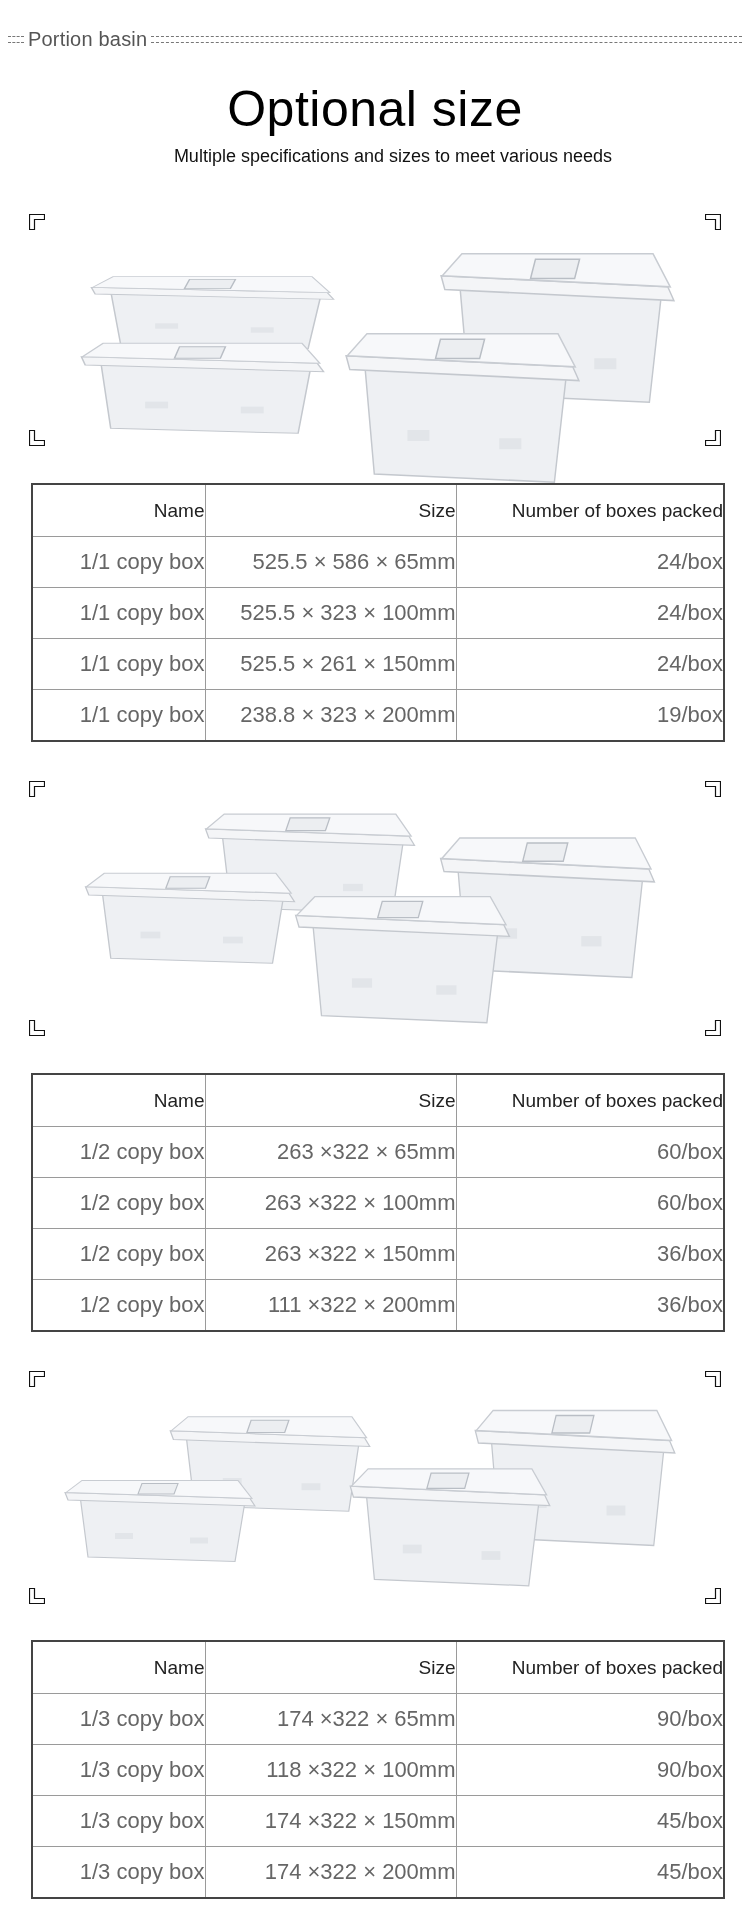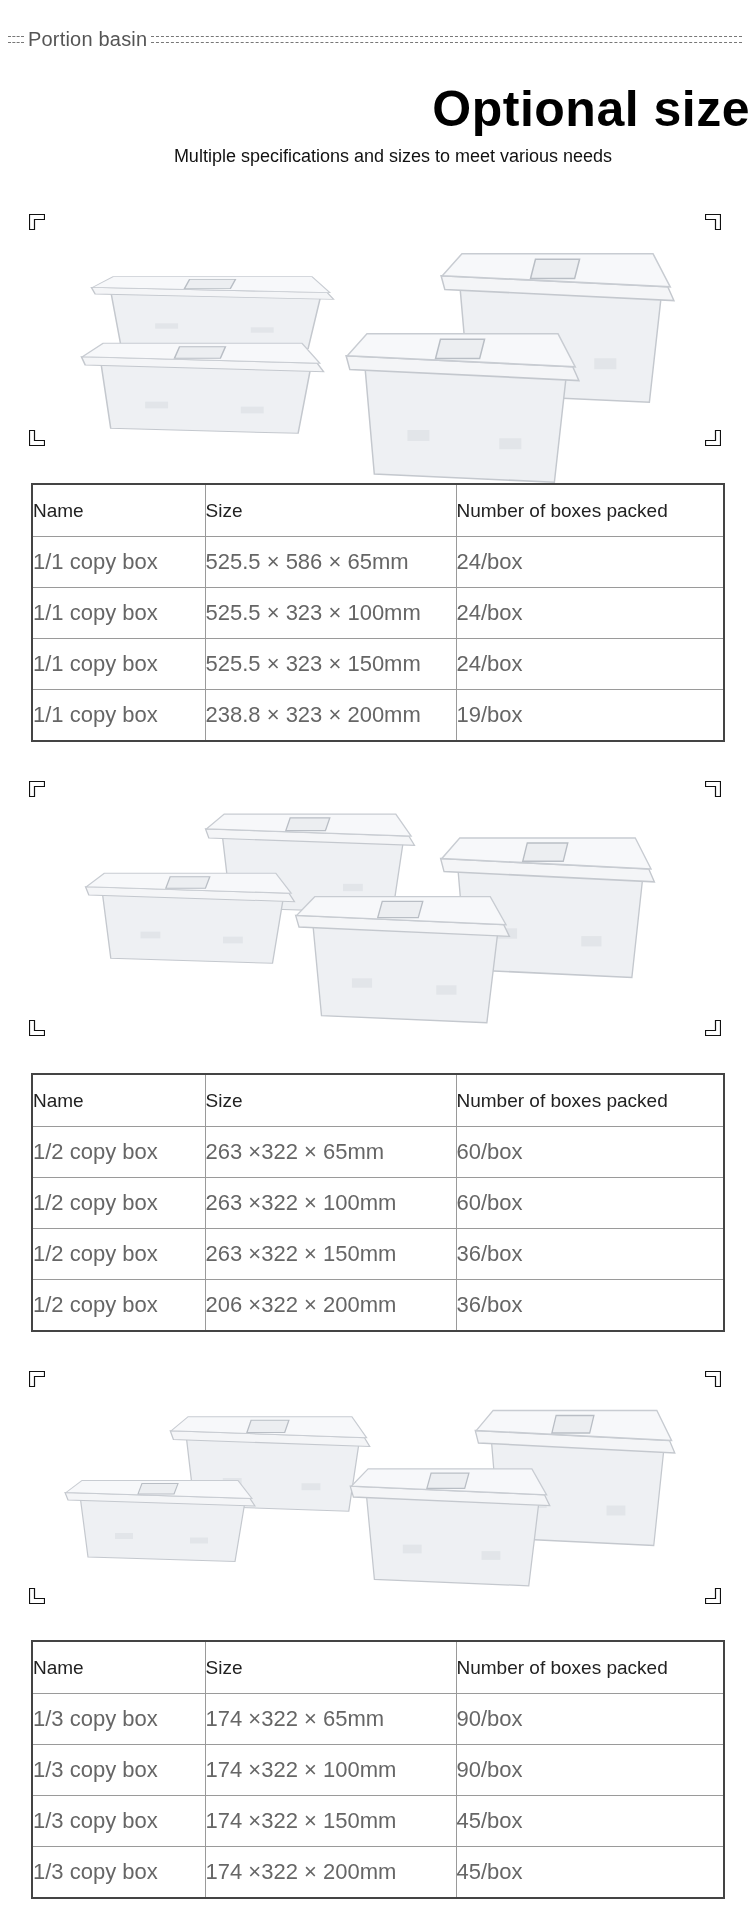--- a/index.html
+++ b/index.html
@@ -3,26 +3,26 @@
 <meta charset="utf-8">
 <style>
   html, body { margin:0; padding:0; background:#fff; }
   body { width:750px; height:1924px; position:relative; overflow:hidden; font-family:"Liberation Sans", "DejaVu Sans", sans-serif; color:#222; }
   .abs { position:absolute; }
   .header-row { left:8px; top:26px; width:734px; height:26px; display:flex; align-items:center; }
   .dashes { flex:0 0 auto; height:5px; border-top:1px dashed #777; border-bottom:1px dashed #777; }
   .dashes.left { width:16px; margin-right:4px; }
   .dashes.right { flex:1 1 auto; margin-left:4px; }
   .header-label { font-size:20px; color:#555; font-weight:300; letter-spacing:0.2px; white-space:nowrap; }
-  .title { left:0; width:750px; top:80px; text-align:right; font-size:50px; font-weight:bold; color:#000; letter-spacing:0.5px; }
+  .title { left:0; width:750px; top:80px; text-align:center; font-size:50px; font-weight:normal; color:#000; letter-spacing:0.5px; }
   .subtitle { left:3px; width:750px; top:146px; text-align:center; font-size:18px; color:#111;margin-left:15px; }
   .corner { width:16px; height:16px; }
   .img-area { left:60px; width:630px; }
   table.spec { position:absolute; left:31px; width:692px; border-collapse:collapse; border:2px solid #444; table-layout:fixed; }
-  table.spec td, table.spec th { border:1px solid #9a9a9a; text-align:left; padding:0; }
+  table.spec td, table.spec th { border:1px solid #9a9a9a; text-align:right; padding:0; }
   table.spec th { height:51px; font-weight:normal; font-size:19px; color:#222; }
   table.spec td { height:50px; font-size:22px; color:#666; }
   col.c1 { width:173px; } col.c2 { width:251px; } col.c3 { width:268px; }
 </style>
 </head>
 <body>
 
 <svg width="0" height="0" style="position:absolute">
   <defs>
     <symbol id="corner-tl" viewBox="0 0 16 16">
@@ -94,21 +94,21 @@
       <td>525.5 × 586 × 65mm</td>
       <td>24/box</td>
     </tr>
     <tr>
       <td>1/1 copy box</td>
       <td>525.5 × 323 × 100mm</td>
       <td>24/box</td>
     </tr>
     <tr>
       <td>1/1 copy box</td>
-      <td>525.5 × 323 × 150mm</td>
+      <td>525.5 × 261 × 150mm</td>
       <td>24/box</td>
     </tr>
     <tr>
       <td>1/1 copy box</td>
       <td>238.8 × 323 × 200mm</td>
       <td>19/box</td>
     </tr>
   </tbody>
     </table>
 </div>
@@ -164,21 +164,21 @@
       <td>263 ×322 × 100mm</td>
       <td>60/box</td>
     </tr>
     <tr>
       <td>1/2 copy box</td>
       <td>263 ×322 × 150mm</td>
       <td>36/box</td>
     </tr>
     <tr>
       <td>1/2 copy box</td>
-      <td>206 ×322 × 200mm</td>
+      <td>111 ×322 × 200mm</td>
       <td>36/box</td>
     </tr>
   </tbody>
     </table>
 </div>
 
 <div>
   <svg class="abs corner" style="left:29px;top:1371px">
       <use href="#corner-tl"></use>
     </svg>
@@ -219,21 +219,21 @@
       <th>Size</th>
       <th>Number of boxes packed</th>
     </tr>
     <tr>
       <td>1/3 copy box</td>
       <td>174 ×322 × 65mm</td>
       <td>90/box</td>
     </tr>
     <tr>
       <td>1/3 copy box</td>
-      <td>174 ×322 × 100mm</td>
+      <td>118 ×322 × 100mm</td>
       <td>90/box</td>
     </tr>
     <tr>
       <td>1/3 copy box</td>
       <td>174 ×322 × 150mm</td>
       <td>45/box</td>
     </tr>
     <tr>
       <td>1/3 copy box</td>
       <td>174 ×322 × 200mm</td>

